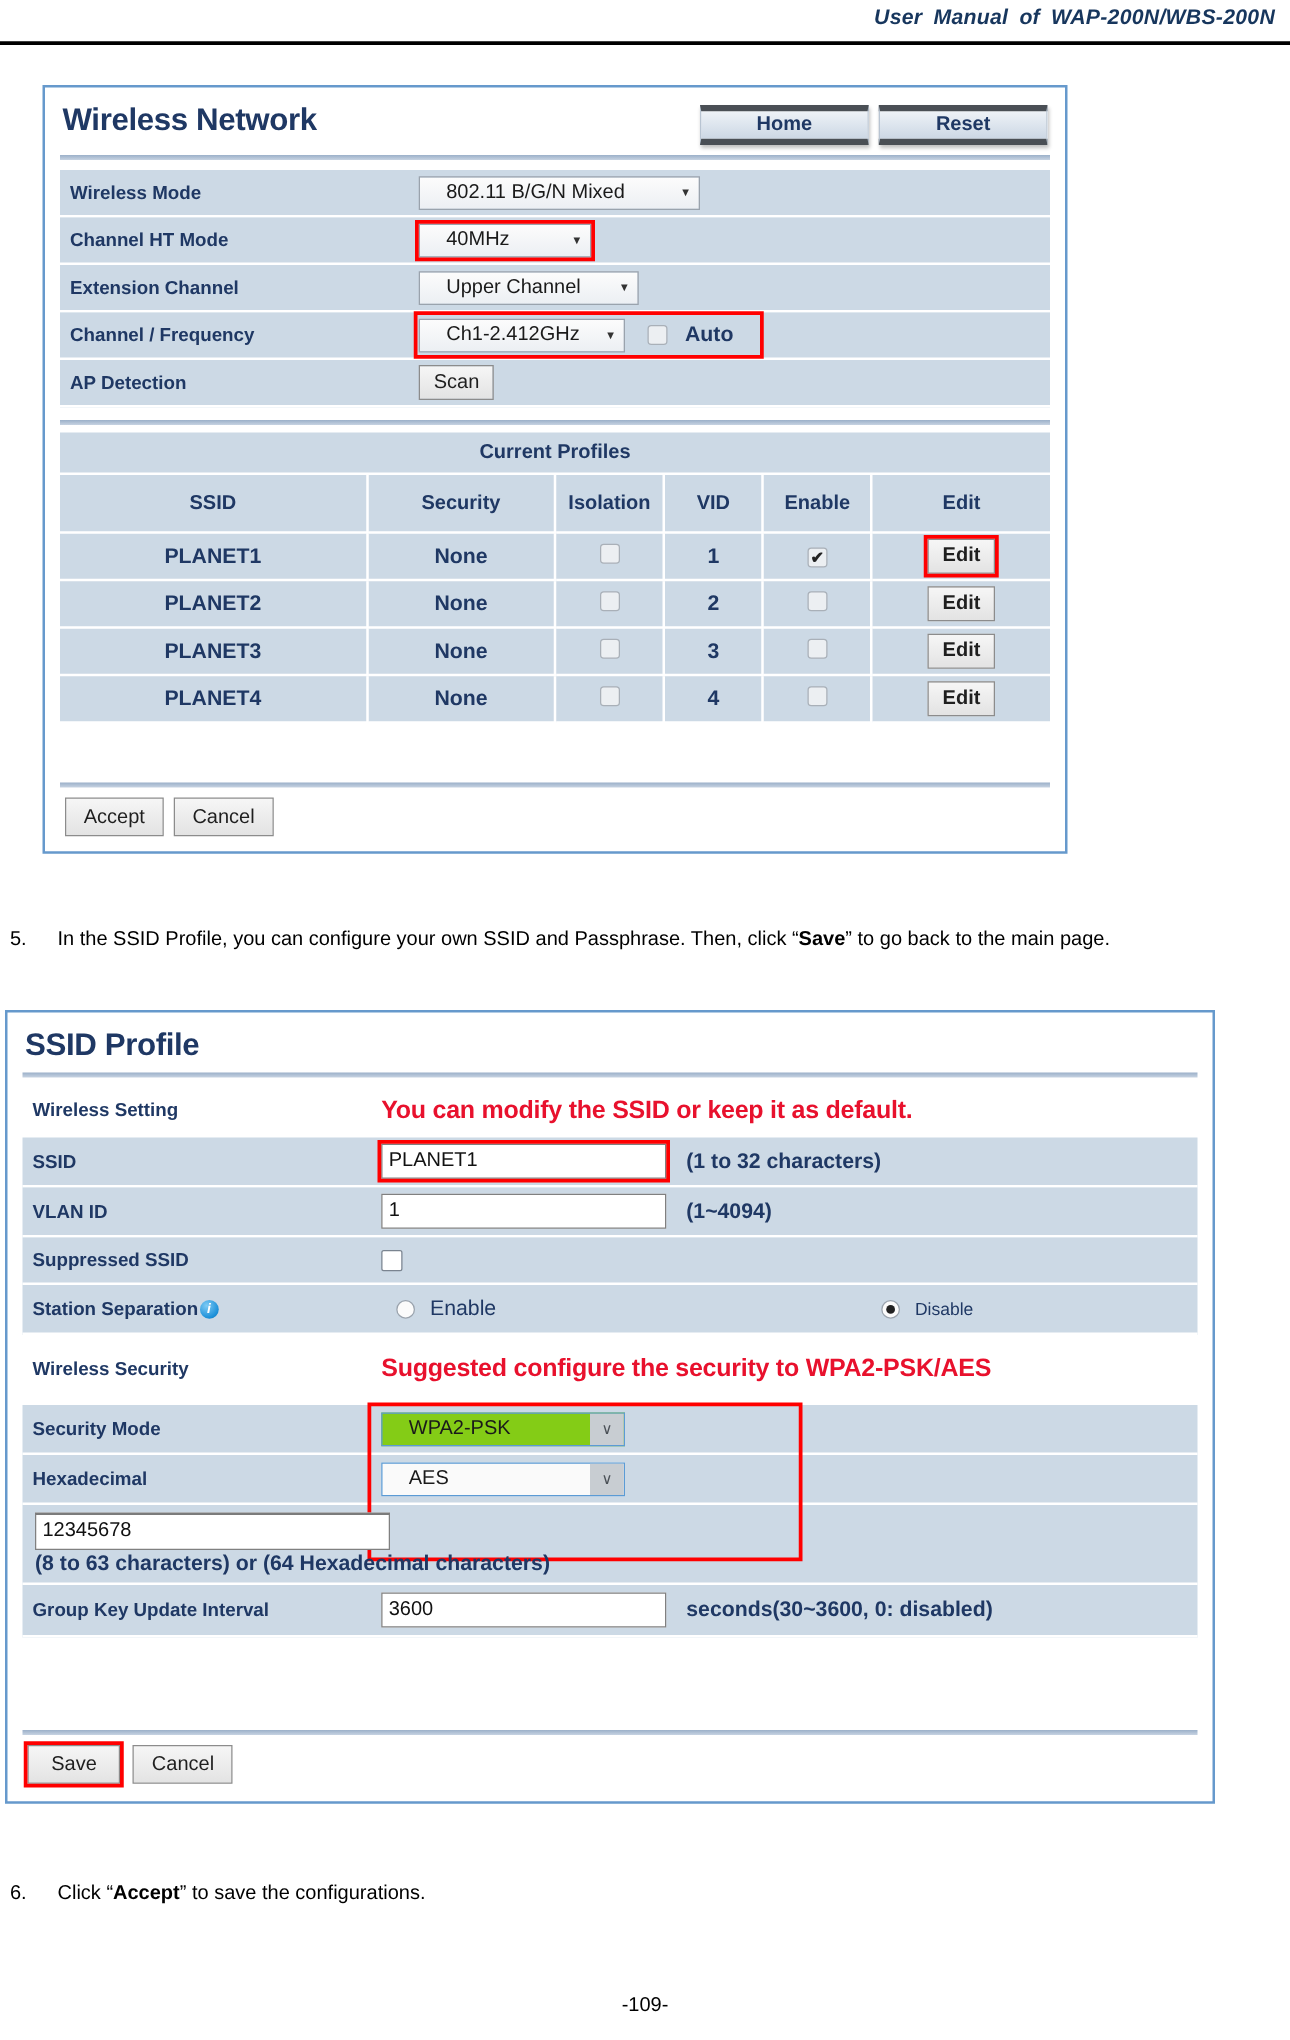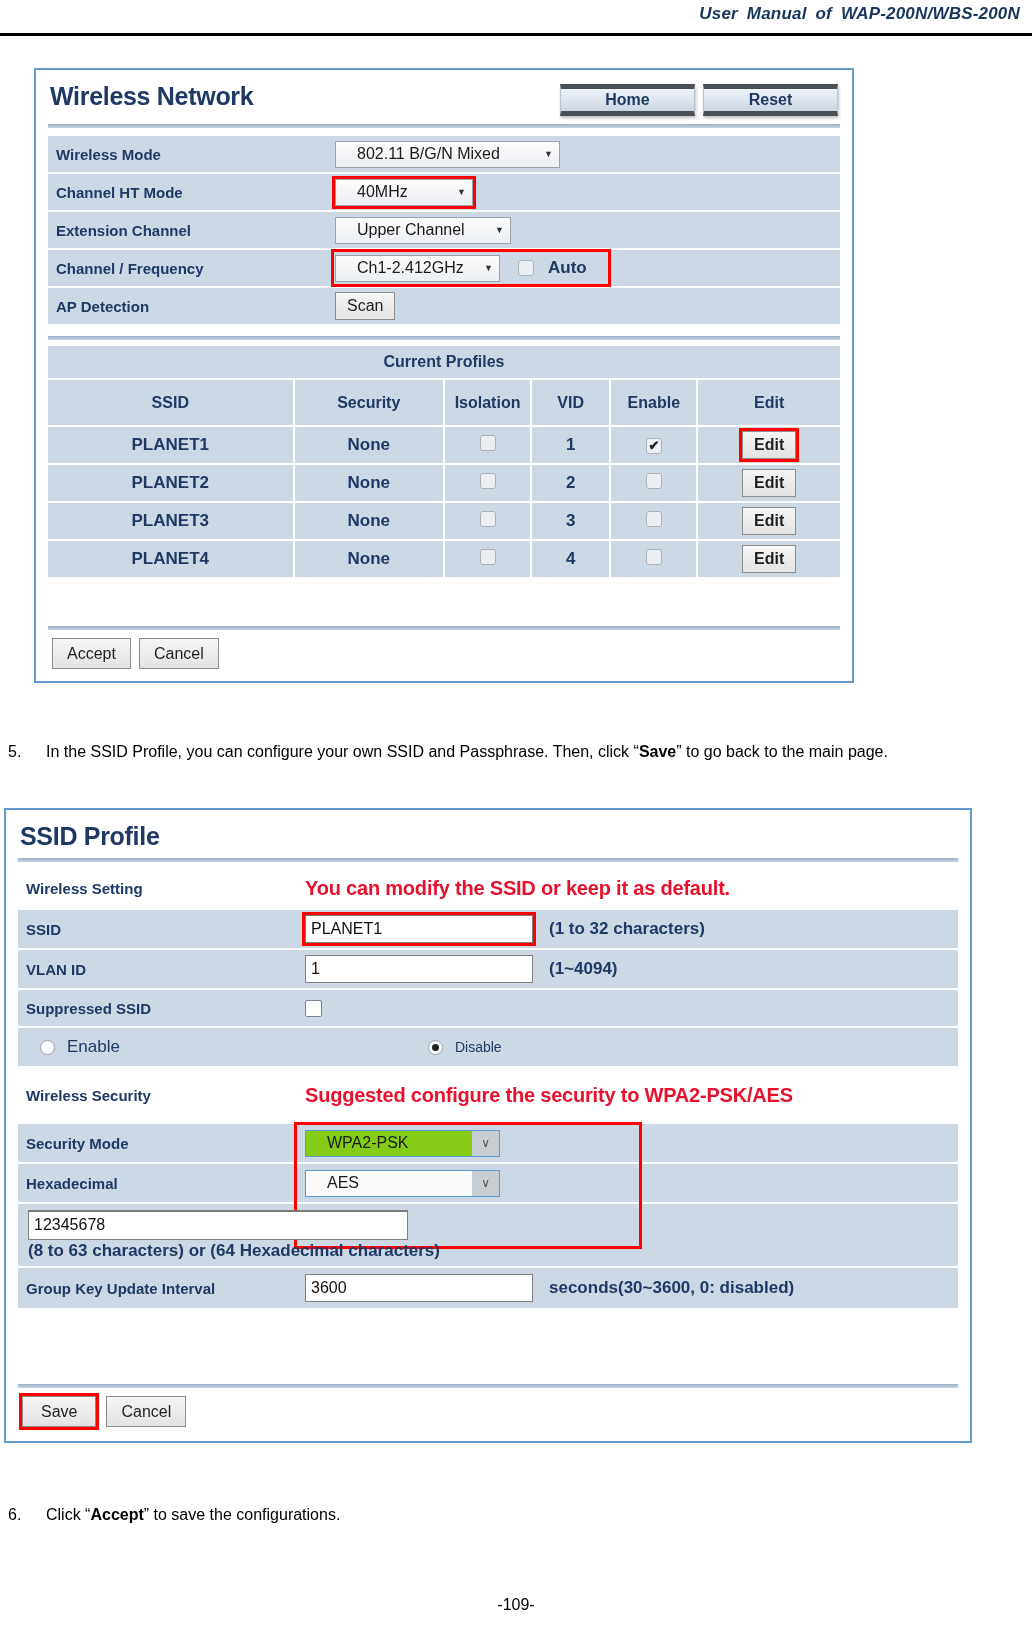--- a/index.html
+++ b/index.html
@@ -358,20 +358,24 @@
       </div>
 
       <div class="row" style="min-height:38px;">
         <div class="row-label">Suppressed SSID</div>
         <div class="row-value">
           <span class="wcheck plain"></span>
         </div>
       </div>
 
       <div class="row" style="min-height:40px;">
+        <div class="row-label">
+          <span>Station Separation</span>
+            <span class="info-i">i</span>
+        </div>
         <div class="row-value" style="padding-left:22px;">
           <span class="wradio"></span>
           <span class="hint" style="font-size:17px;font-weight:normal;color:#1f3864;margin-left:4px;">Enable</span>
           <span class="wradio" style="margin-left:300px;">
             <span class="dot"></span>
           </span>
           <span class="hint" style="font-size:14px;font-weight:normal;color:#1f3864;margin-left:4px;">Disable</span>
         </div>
       </div>
 
@@ -400,21 +404,21 @@
           <div class="row-value">
             <div class="wselect" style="width:195px;border:1px solid #5b9bd5;background:#fafafa;">
               <span>AES</span>
               <span class="arrow" style="margin-left:auto;background:#c8cdd2;height:100%;display:flex;align-items:center;padding:0 9px;font-size:12px;color:#4b5157;">∨</span>
             </div>
           </div>
         </div>
 
         <div class="row" style="min-height:64px;">
           <div class="row-value" style="flex-direction:column;align-items:flex-start;justify-content:center;gap:1px;">
-            <div class="wtext" style="width:380px;height:30px;border-top:2px solid #7b7b7b;">12345678</div>
+            <div class="wtext" style="width:284px;height:30px;border-top:2px solid #7b7b7b;">12345678</div>
             <span class="hint" style="font-size:17px;">(8 to 63 characters) or (64 Hexadecimal characters)</span>
           </div>
         </div>
       </div>
 
       <div class="row" style="min-height:42px;">
         <div class="row-label">Group Key Update Interval</div>
         <div class="row-value">
           <div class="wtext" style="width:228px;">3600</div>
           <span class="hint" style="font-size:17px;margin-left:8px;">seconds(30~3600, 0: disabled)</span>

